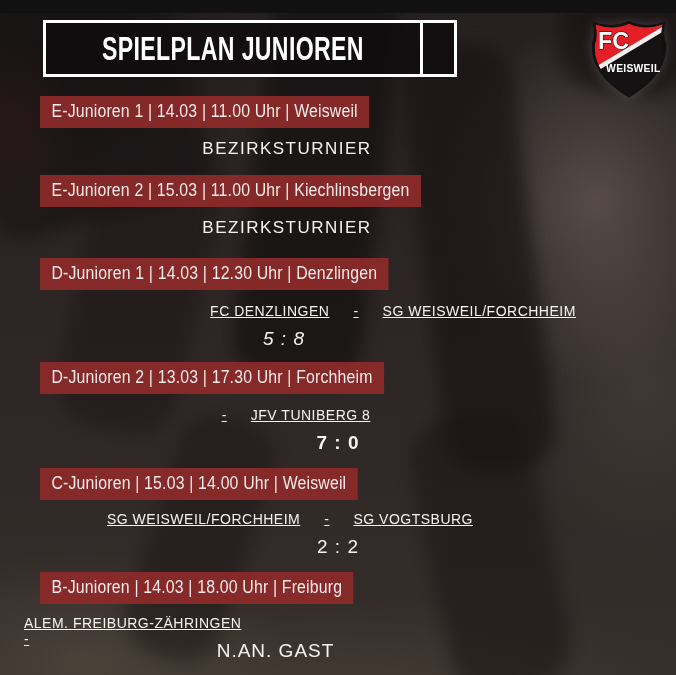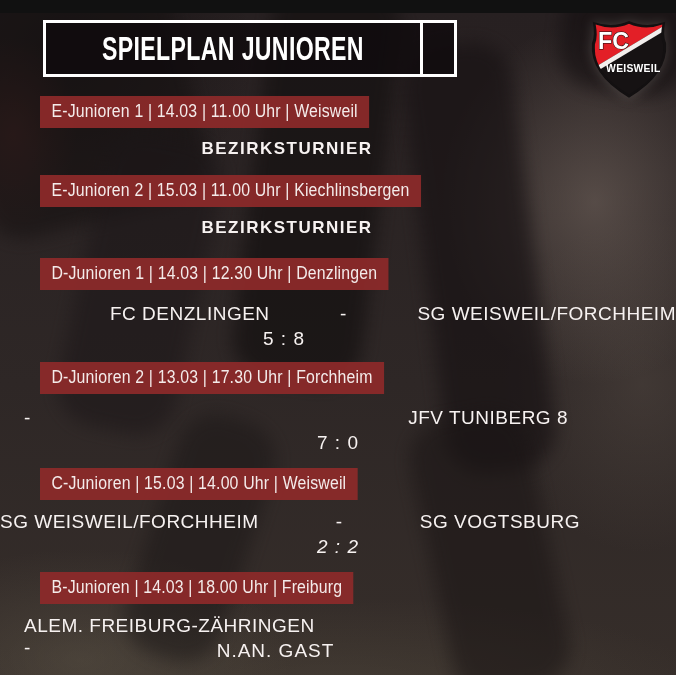--- a/index.html
+++ b/index.html
@@ -45,30 +45,30 @@
   .logo{position:absolute;right:2px;top:1px;width:90px;height:88px;}
   .logo svg{display:block;width:100%;height:100%;filter:drop-shadow(0 0 6px rgba(200,190,185,.25));}
 
   
   .banner{
     position:absolute;left:40px;background:rgba(141,42,42,.93);color:#f4ebea;
     font-size:18px;line-height:1.2;padding:5px 13px;white-space:nowrap;
     transform:scaleX(.88);transform-origin:left center;letter-spacing:.2px;
   }
   .line{position:absolute;color:#f7f2f1;white-space:nowrap;text-align:center;}
-  .note{font-size:17px;letter-spacing:1.5px;font-weight:bold;}
-  .teams{display:flex;justify-content:space-between;align-items:baseline;font-size:19px;letter-spacing:.5px;}
+  .note{font-size:17px;letter-spacing:1.5px;}
+  .teams{display:flex;justify-content:center;align-items:baseline;font-size:14px;letter-spacing:.5px;text-decoration:underline;}
   .teams .dash{margin:0 24px;}
   .score{font-size:19px;letter-spacing:1px;}
 
   #banner-e1{top:83px;}  #note-e1{top:126px;left:0;width:574px;}
   #banner-e2{top:162px;} #note-e2{top:205px;left:0;width:574px;}
-  #banner-d1{top:245px;} #teams-d1{top:290px;left:110px;width:566px;} #score-d1{top:315px;left:0;width:568px;}
-  #banner-d2{top:349px;} #teams-d2{top:394px;left:0;width:568px;}   #score-d2{top:419px;left:0;width:676px;}
-  #banner-c{top:455px;}  #teams-c{top:498px;left:0;width:580px;}    #score-c{top:523px;left:0;width:676px;font-style:italic;}
+  #banner-d1{top:245px;} #teams-d1{top:290px;left:110px;width:566px;} #score-d1{top:315px;left:0;width:568px;font-style:italic;}
+  #banner-d2{top:349px;} #teams-d2{top:394px;left:0;width:568px;}   #score-d2{top:419px;left:0;width:676px;font-weight:bold;}
+  #banner-c{top:455px;}  #teams-c{top:498px;left:0;width:580px;}    #score-c{top:523px;left:0;width:676px;}
   #banner-b{top:559px;}  #teams-b{top:602px;left:0;width:500px;flex-direction:column;}    #score-b{top:627px;left:0;width:551px;}
 
   .crest-text{font-family:"Liberation Sans", sans-serif;font-weight:700;}
 </style>
 </head>
 <body>
 
 <div class="poster">
 
   <div class="blob b1"></div>

